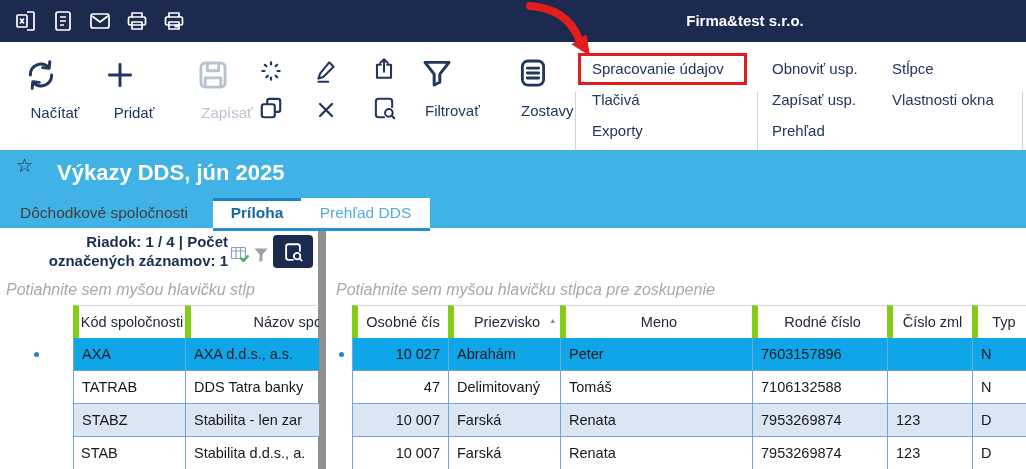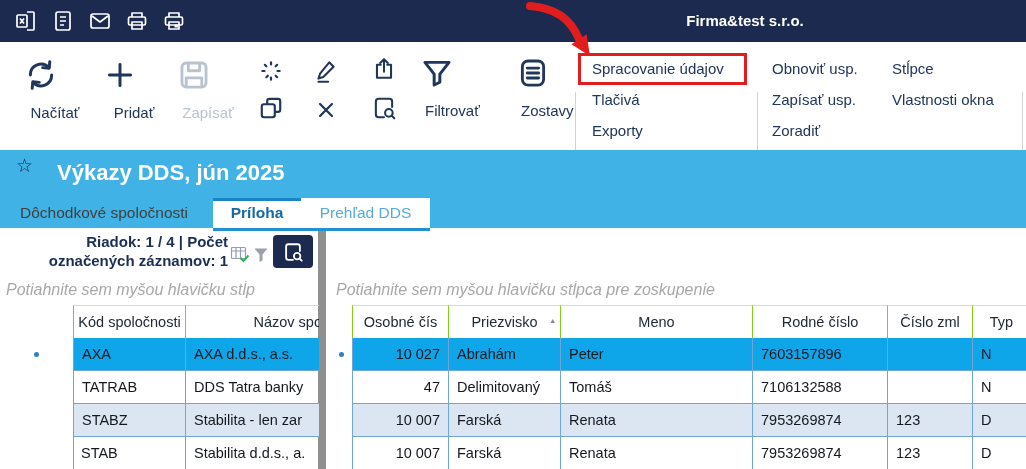--- a/index.html
+++ b/index.html
@@ -61,21 +61,21 @@
 
   .splitter { left:318px; top:228px; width:8px; height:241px; background:#8f8f8f; cursor:col-resize; }
 
   .hint { position:absolute; top:281px; font-size:16px; font-style:italic;
           color:#a8a8a8; white-space:nowrap; overflow:hidden; }
 
   
   .grid { position:absolute; top:305px; overflow:hidden; }
   .hrow, .brow { display:flex; }
   .gut { flex:0 0 auto; display:flex; align-items:center; justify-content:center; height:33px; }
-  .hcell { flex:0 0 auto; height:33px; border-top:1px solid #d8d8d8; border-left:1px solid #84cc16;
+  .hcell { flex:0 0 auto; height:33px; border-top:1px solid #d8d8d8; border-left:6px solid #84cc16;
            display:flex; align-items:center; justify-content:center; font-size:14.5px;
            color:#202a38; white-space:nowrap; overflow:hidden; position:relative; cursor:pointer; }
   .hcell.hright { justify-content:flex-end; }
   .sortmark { position:absolute; right:5px; top:9px; font-size:9px; color:#8a8a8a; transform:scaleY(.85); }
   .cell { flex:0 0 auto; height:33px; border-bottom:1px solid #6ea6d8; border-left:1px solid #6ea6d8;
           display:flex; align-items:center; padding:0 8px; font-size:14.5px; color:#15191f;
           white-space:nowrap; overflow:hidden; }
   .cell.num { justify-content:flex-end; }
   .brow:first-of-type .cell { border-top:1px solid #6ea6d8; height:34px; }
   .row-sel .cell { background:#0ea5e9; }
@@ -135,21 +135,21 @@
     <div class="lbl">Načítať</div>
   </div>
 
   <div class="tbtn" style="left:80px; top:16px;">
     <svg class="big" viewBox="0 0 24 24" fill="none" stroke="currentColor" stroke-width="2.1" stroke-linecap="round">
       <path d="M12 4.5v15M4.5 12h15"></path>
     </svg>
     <div class="lbl">Pridať</div>
   </div>
 
-  <div class="tbtn disabled" style="left:154px; top:16px;">
+  <div class="tbtn disabled" style="left:173px; top:16px;">
     <svg class="big" viewBox="0 0 24 24" fill="none" stroke="currentColor" stroke-width="2" stroke-linejoin="round">
       <rect x="3.5" y="3.5" width="17" height="17" rx="3"></rect>
       <path d="M8 3.5V9h8V3.5"></path>
       <path d="M6.5 20v-6h11v6"></path>
     </svg>
     <div class="lbl">Zapísať</div>
   </div>
 
   <span class="mini" style="left:258px; top:16px;">
     <svg viewBox="0 0 24 24" fill="none" stroke="currentColor" stroke-width="2" stroke-linecap="round">
@@ -218,21 +218,21 @@
     <div class="menu-item">Spracovanie údajov</div>
     <div class="menu-item">Tlačivá</div>
     <div class="menu-item">Exporty</div>
   </div>
 
   <div class="vdiv" style="left:757px;"></div>
 
   <div class="menu-col" style="left:772px; top:16px;">
     <div class="menu-item">Obnoviť usp.</div>
     <div class="menu-item">Zapísať usp.</div>
-    <div class="menu-item">Zoradiť</div>
+    <div class="menu-item">Prehľad</div>
   </div>
 
   <div class="menu-col" style="left:892px; top:16px;">
     <div class="menu-item">Stĺpce</div>
     <div class="menu-item">Vlastnosti okna</div>
   </div>
 
   <div class="vdiv" style="left:1022px;"></div>
 </div>
 

